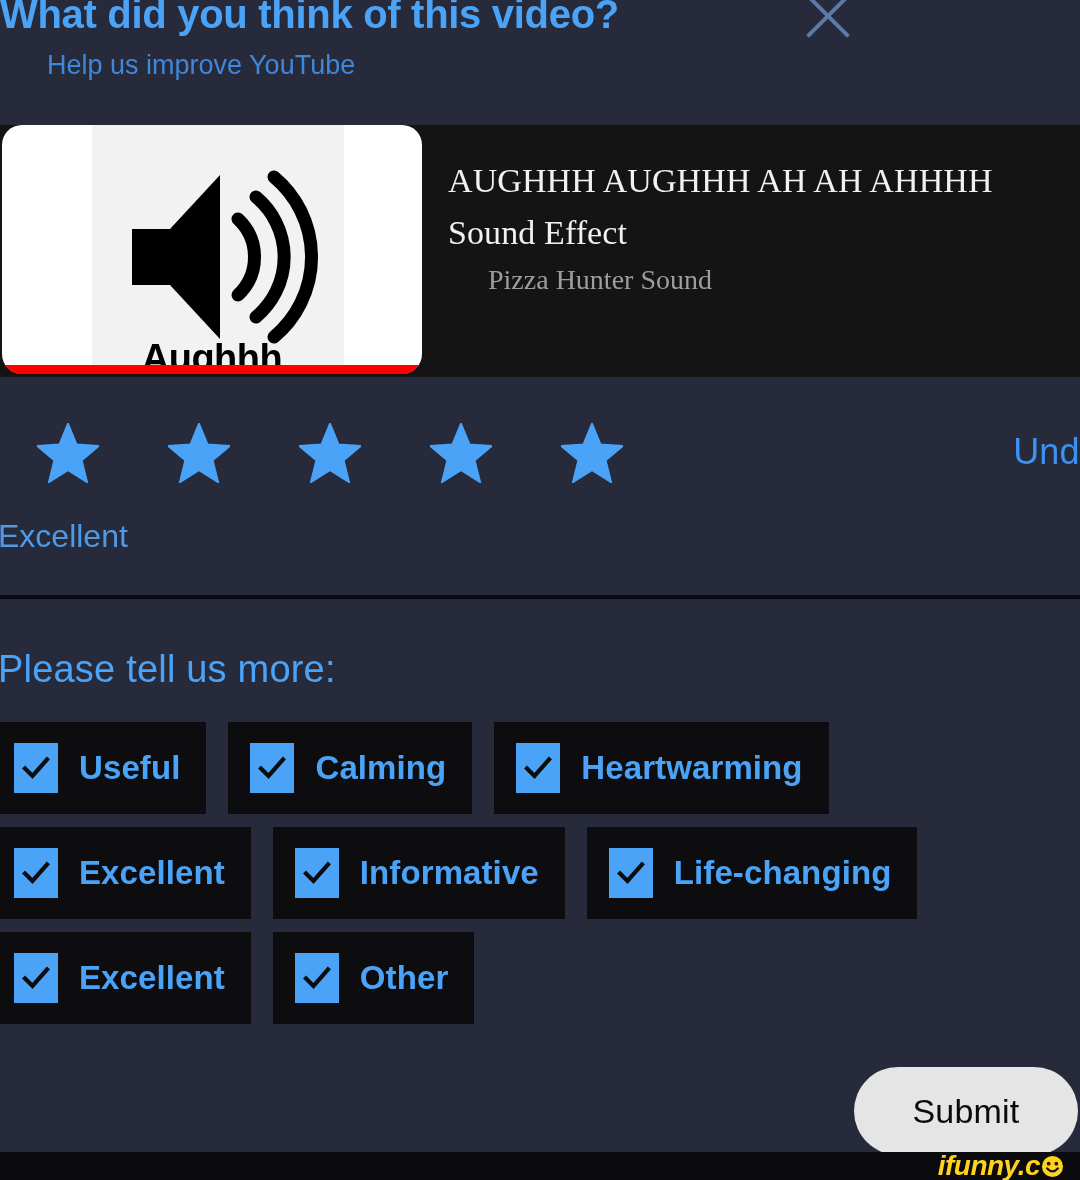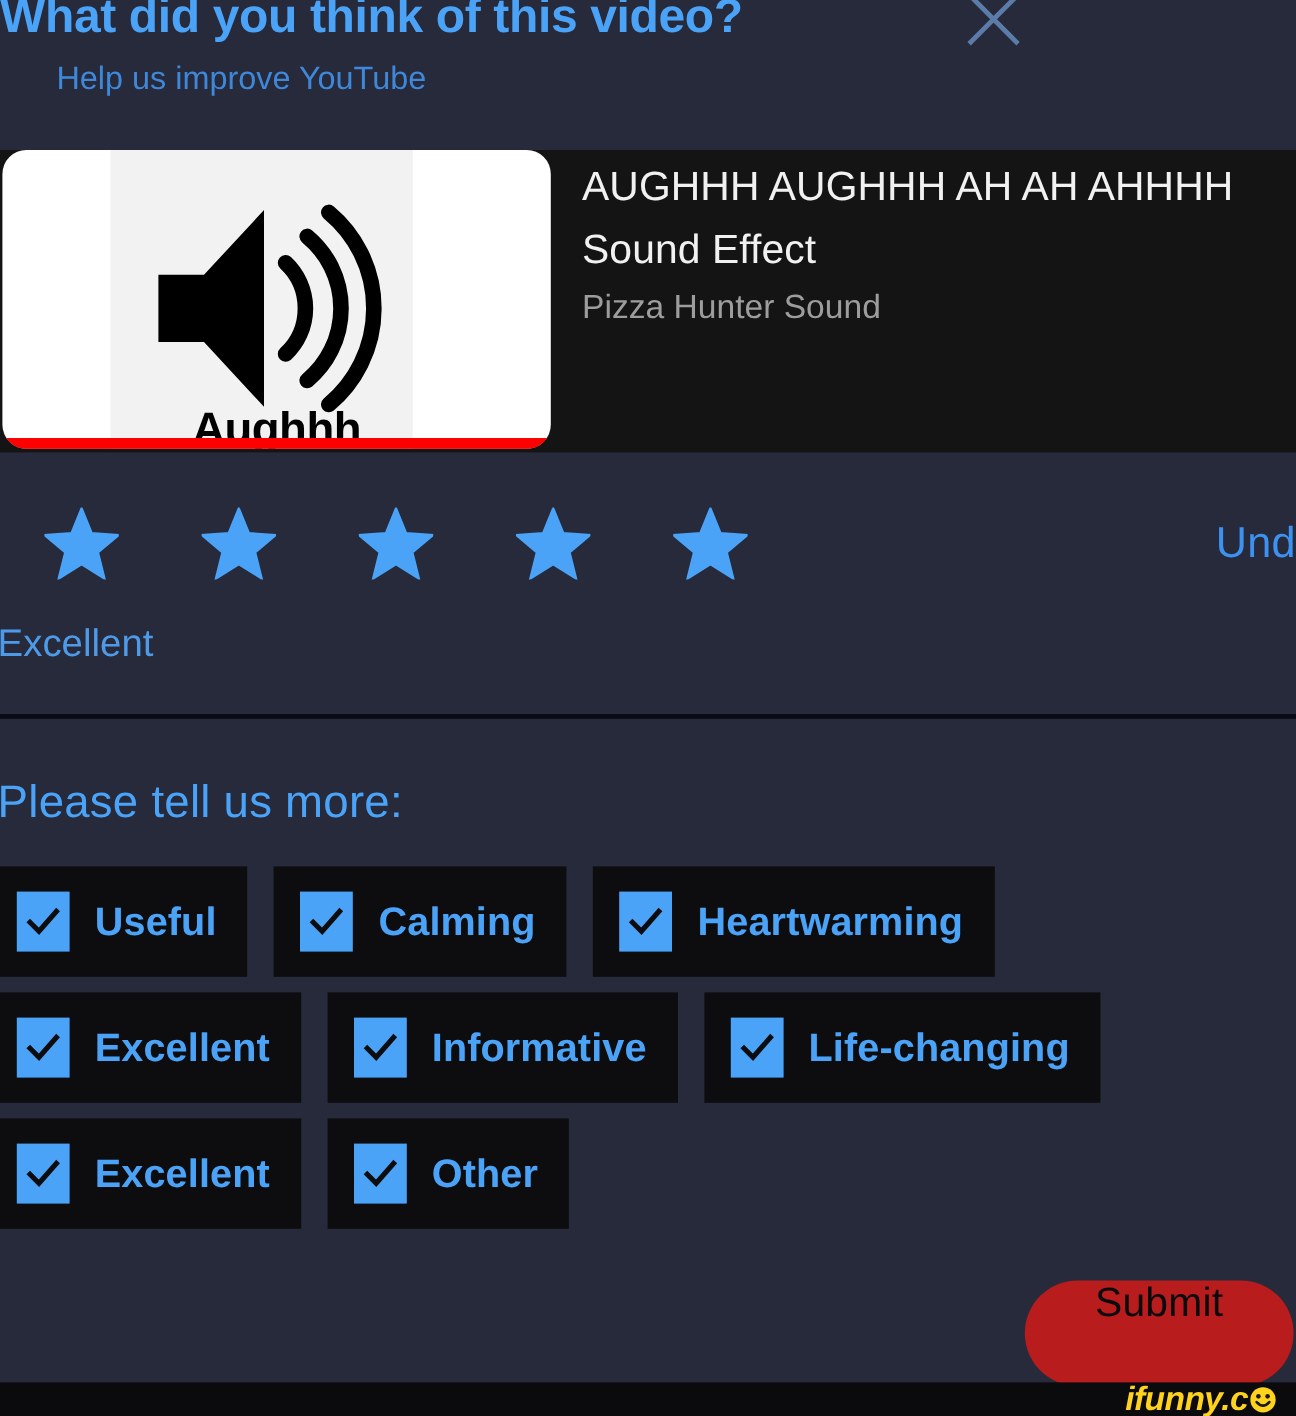--- a/index.html
+++ b/index.html
@@ -64,21 +64,21 @@
     top: 125px;
     width: 1080px;
     height: 252px;
     background: #141414;
     display: flex;
     align-items: flex-start;
   }
 
   #video-thumbnail {
     position: relative;
-    width: 457px;
+    width: 420px;
     height: 249px;
     margin-left: 2px;
     background: #ffffff;
     border-radius: 20px;
     overflow: hidden;
     flex: none;
   }
 
   #thumb-inner-panel {
     position: absolute;
@@ -121,38 +121,40 @@
   #thumb-progress-fill {
     position: absolute;
     left: 0; top: 0;
     height: 100%;
     width: 100%;
     background: #ff0000;
   }
 
   #video-meta {
     padding-left: 26px;
-    padding-top: 6px;
+    padding-top: 30px;
     flex: 1;
     min-width: 0;
+    font-family: Liberation Serif, serif;
   }
 
   #video-title {
     font-size: 34px;
     font-weight: 400;
     line-height: 1.52;
     color: #f1f1f1;
     letter-spacing: 0.1px;
   }
 
   #video-channel {
     margin-top: 6px;
     font-size: 28px;
     font-weight: 400;
     color: #9d9d9d;
+    margin-left: 40px;
   }
 
   
   #rating-section {
     position: absolute;
     left: 16px;
     top: 400px;
     width: 1080px;
     height: 197px;
   }
@@ -254,24 +256,24 @@
     letter-spacing: 0.1px;
   }
 
   
   #submit-button {
     position: absolute;
     right: 2px;
     top: 1067px;
     width: 224px;
     height: 88px;
-    background: #b91c1c;
+    background: #e5e5e5;
     border-radius: 44px;
     display: flex;
-    align-items: flex-start;
+    align-items: center;
     justify-content: center;
     border: none;
     cursor: pointer;
   }
   #submit-label {
     font-size: 34px;
     font-weight: 400;
     color: #0b0b0d;
     letter-spacing: 0.2px;
   }

